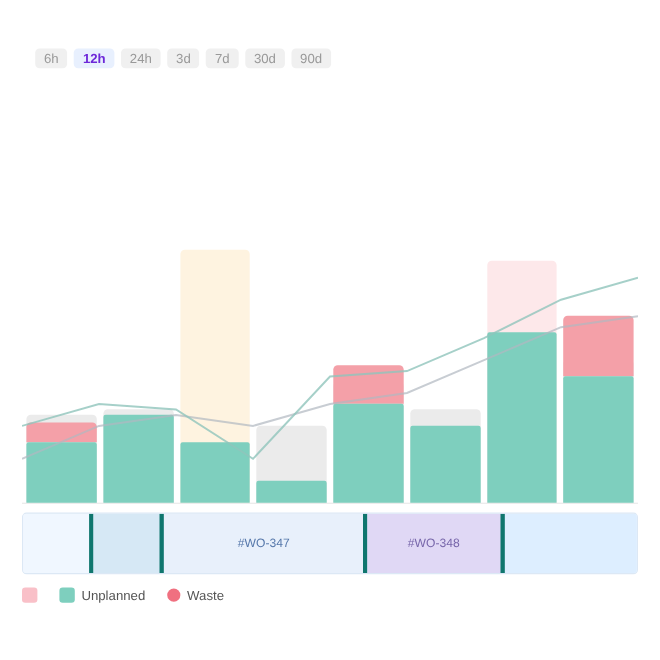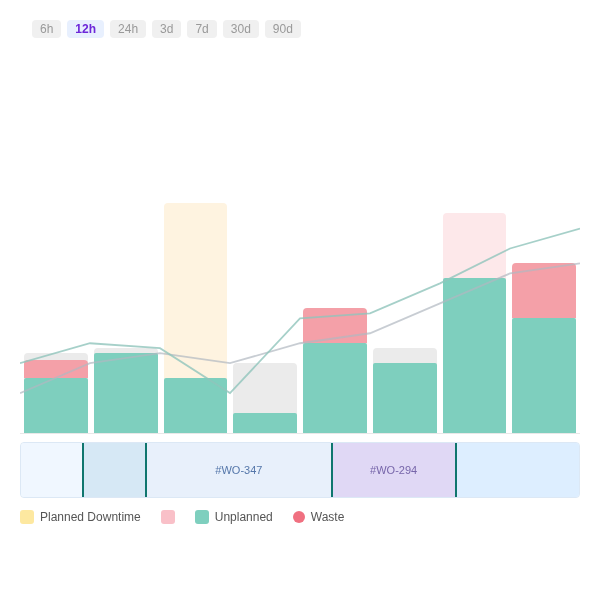--- a/index.html
+++ b/index.html
@@ -10,20 +10,21 @@
       height: 600px;
       overflow: hidden;
       padding: 20px;
     }
 
     .header {
       display: flex;
       align-items: center;
       gap: 12px;
       margin-bottom: 16px;
+      margin-top: 24px;
     }
 
     .title {
       font-size: 20px;
       font-weight: 700;
       color: #1a1a2e;
     }
 
     .time-filters {
       display: flex;
@@ -121,21 +122,21 @@
       background: #f0f7ff;
     }
 
     .timeline-seg {
       display: flex;
       align-items: center;
       justify-content: center;
       font-size: 11px;
       font-weight: 500;
       height: 100%;
-      border-right: 2px solid #0f766e;
+      border-right: 4px solid #0f766e;
     }
 
     .timeline-seg:last-child { border-right: none; }
 
     .seg-grey { background: #f0f7ff; }
     .seg-blue-light { background: #d6e8f5; }
     .seg-wo { background: #e8f0fb; color: #5577aa; }
     .seg-purple { background: #e0d8f5; color: #7766aa; }
     .seg-light-blue { background: #ddeeff; }
 
@@ -244,29 +245,25 @@
     <polyline points="0,340 70,310 140,300 210,310 280,290 350,280 420,250 490,220 560,210" fill="none" stroke="#b0b8c0" stroke-width="1.8" opacity="0.7"></polyline>
 
     <polyline points="0,310 70,290 140,295 210,340 280,265 350,260 420,230 490,195 560,175" fill="none" stroke="#90c4bc" stroke-width="1.8" opacity="0.8"></polyline>
   </svg>
 </div>
 
 <div class="timeline" id="timeline-container">
 <div class="timeline-seg seg-grey" style="flex: 1 1 0%;"></div>
     <div class="timeline-seg seg-blue-light" style="flex: 1 1 0%;"></div>
     <div class="timeline-seg seg-wo" style="flex: 3 1 0%;">#WO-347</div>
-    <div class="timeline-seg seg-purple" style="flex: 2 1 0%;">#WO-294</div>
+    <div class="timeline-seg seg-purple" style="flex: 2 1 0%;">#WO-348</div>
     <div class="timeline-seg seg-light-blue" style="flex: 2 1 0%;"></div>
   </div>
 
 <div class="legend" id="legend-container">
-<div class="legend-item">
-      <div class="legend-dot dot-planned"></div>
-      <span>Planned Downtime</span>
-    </div>
     <div class="legend-item">
       <div class="legend-dot dot-unplanned"></div>
     </div>
     <div class="legend-item">
       <div class="legend-dot dot-production"></div>
       <span>Unplanned</span>
     </div>
     <div class="legend-item">
       <div class="legend-dot dot-waste"></div>
       <span>Waste</span>

